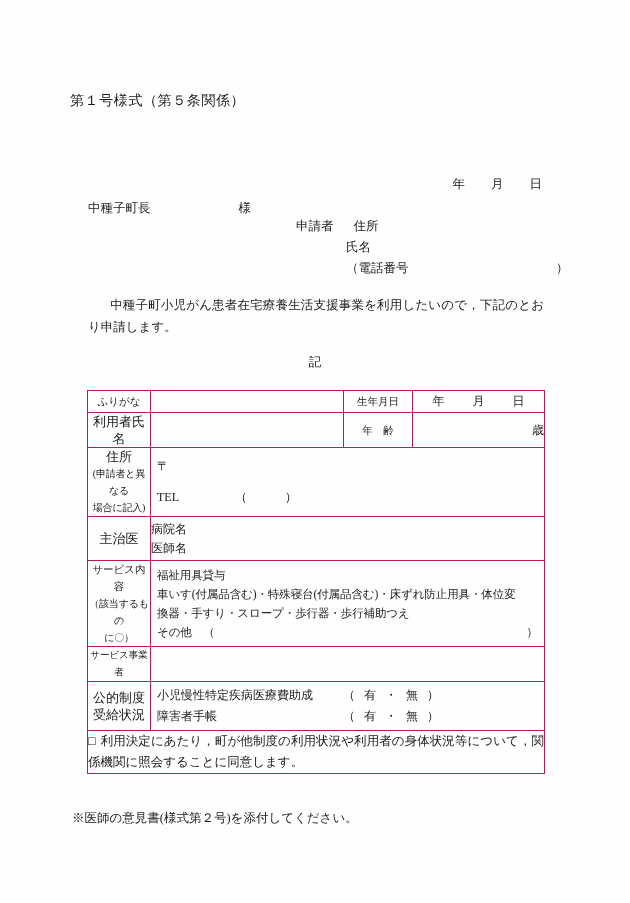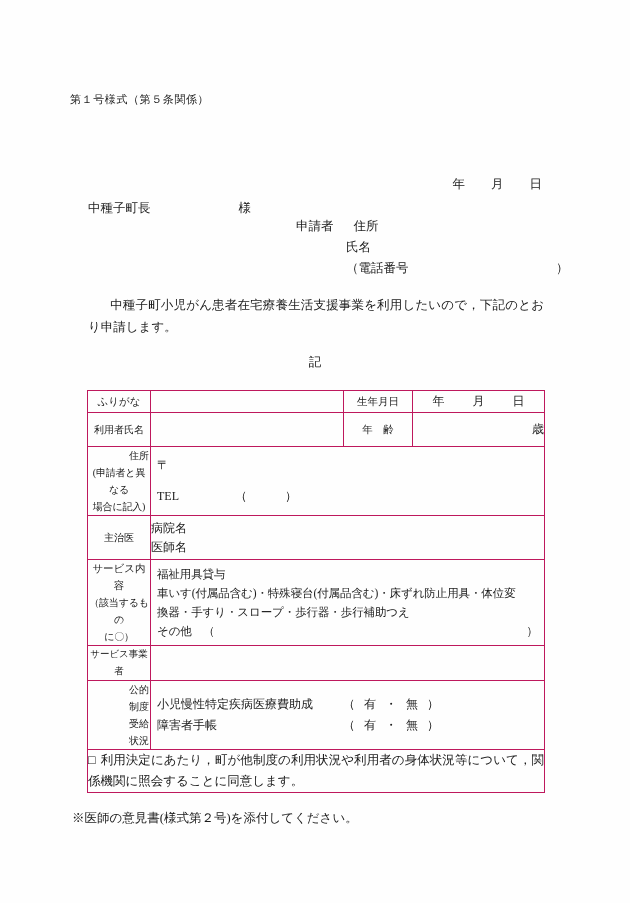--- a/index.html
+++ b/index.html
@@ -20,21 +20,21 @@
     position: absolute;
     inset: 0;
     background: #fefefe;
   }
 
   
   .form-no {
     position: absolute;
     left: 70px;
     top: 92px;
-    font-size: 11px;
+    font-size: 14px;
     letter-spacing: 0.6px;
     white-space: nowrap;
   }
   .doc-title {
     position: absolute;
     left: 0;
     right: 0;
     top: 136px;
     text-align: center;
     font-size: 13px;
@@ -114,21 +114,21 @@
   .form-table td {
     border: 1px solid #be185d;
     padding: 0;
     vertical-align: middle;
   }
   .lbl {
     text-align: center;
     line-height: 17px;
     padding: 2px 2px;
   }
-  .lbl-lg   { font-size: 10px; margin-left: 40px; }
+  .lbl-lg   { font-size: 13px; }
   .lbl-md   { font-size: 10.5px; }
   .lbl-sm   { font-size: 9.5px; }
   .lbl-xs   { font-size: 10px; letter-spacing: -0.2px; }
   .val {
     padding: 3px 6px;
     line-height: 19px;
     font-size: 12px;
   }
   .val-c { text-align: center; }
 

